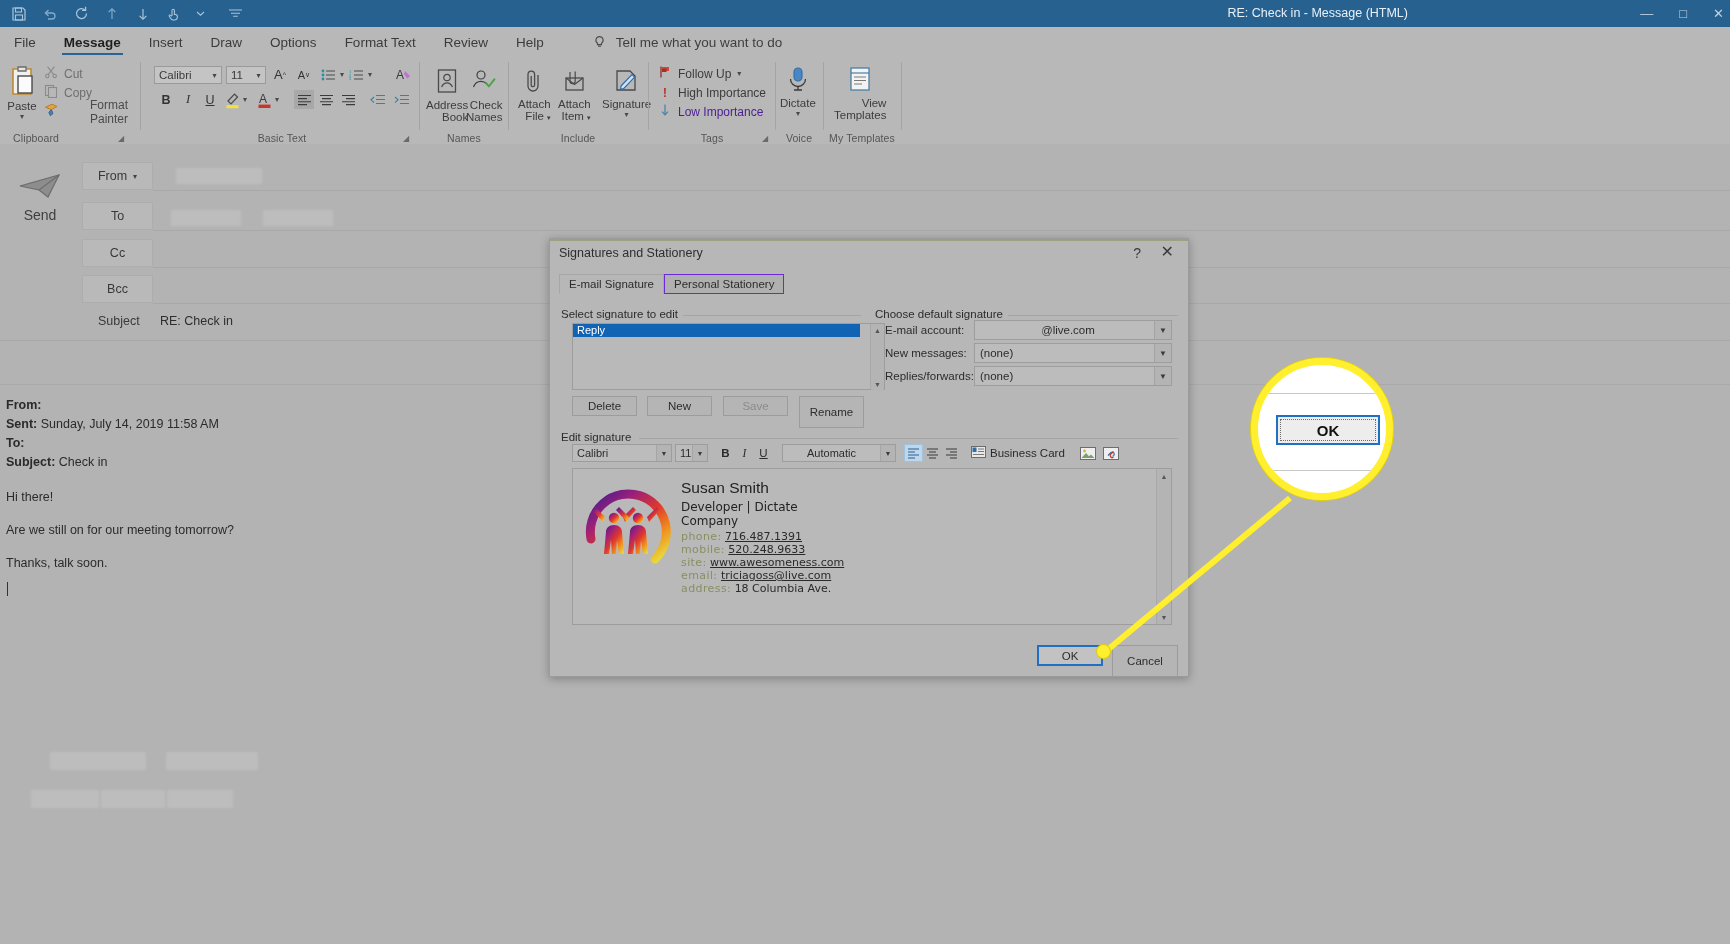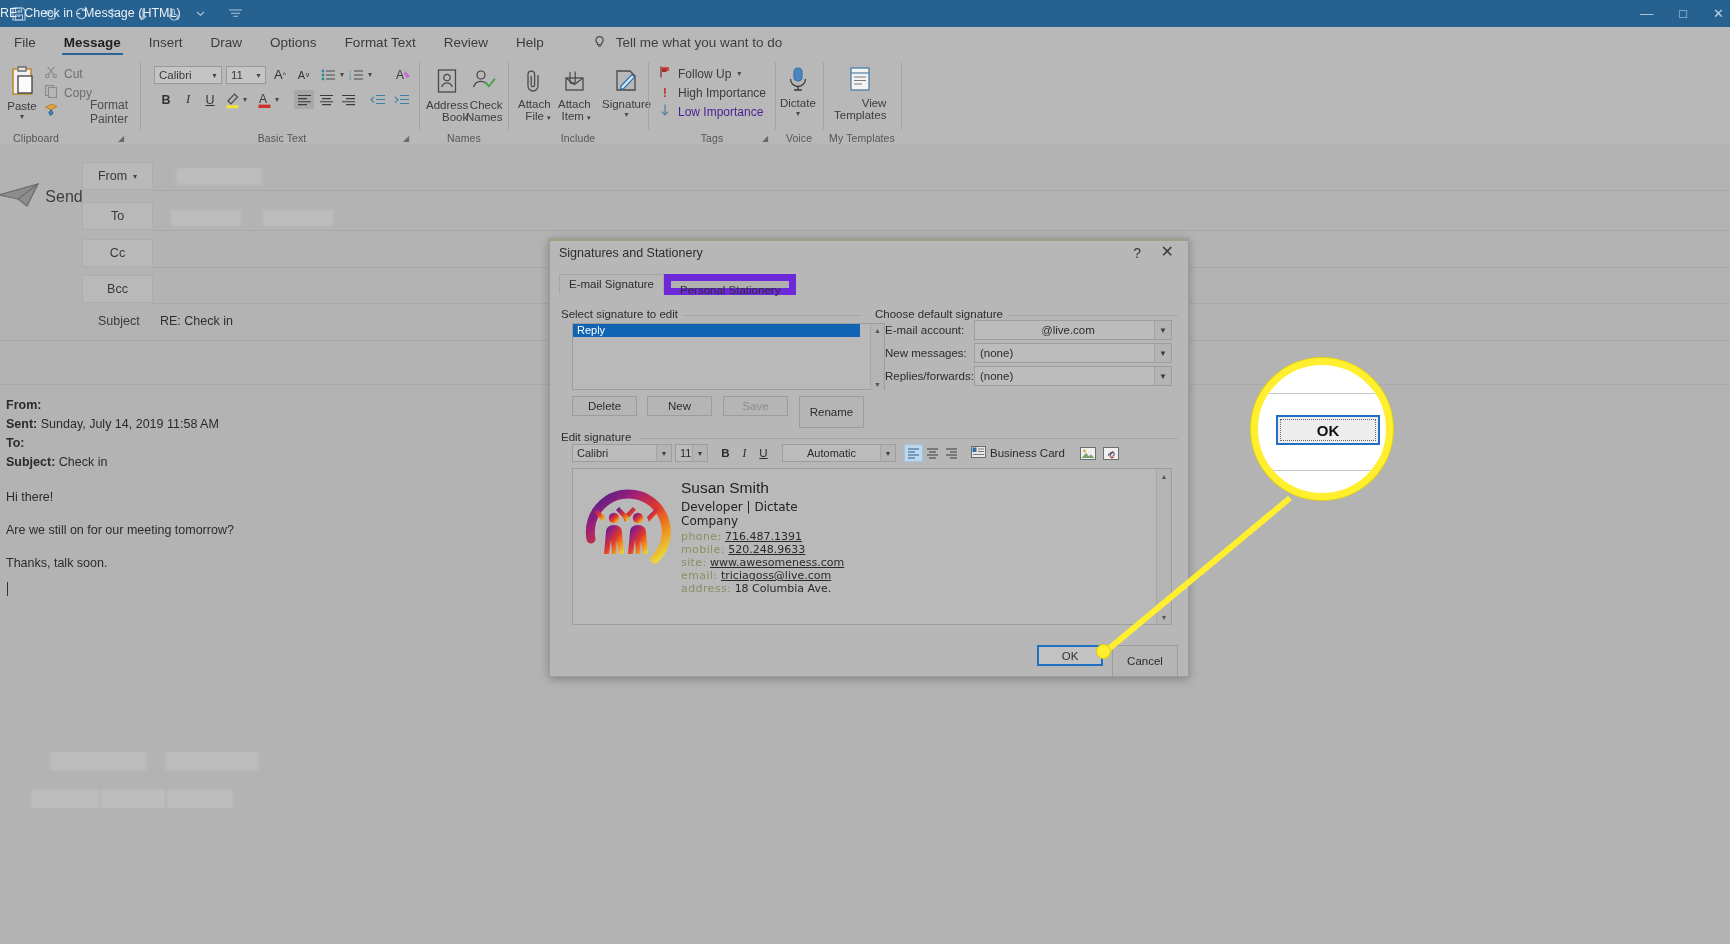--- a/index.html
+++ b/index.html
@@ -14,21 +14,21 @@
 
   
   .titlebar{
     position:absolute;left:0;top:0;width:1730px;height:27px;
     background:#27618f;color:#dfe9f1;
   }
   .qat{position:absolute;left:10px;top:0;height:27px;display:flex;align-items:center;gap:13px;}
   .qat .qicon{width:18px;height:18px;opacity:.78;display:flex;align-items:center;justify-content:center;font-size:15px;line-height:1;color:#cfe0ee;}
   .titlebar .wintitle{
     position:absolute;left:0;top:0;width:1408px;height:27px;line-height:27px;
-    text-align:left;font-size:12.5px;color:#e8f0f7;
+    text-align:right;font-size:12.5px;color:#e8f0f7;
   }
   .winbtns{position:absolute;right:6px;top:0;height:27px;display:flex;align-items:center;gap:26px;color:#bed3e4;font-size:13px;}
 
   
   .tabstrip{
     position:absolute;left:0;top:27px;width:1730px;height:31px;
     background:#b8b8b8;display:flex;align-items:center;
   }
   .tab{font-size:13.5px;color:#3b3b3b;padding:0 14px;height:31px;line-height:31px;position:relative;}
   .tab.active{color:#1f1f1f;font-weight:600;}
@@ -58,21 +58,21 @@
   
   .combo{
     background:#c4c4c4;border:1px solid #9a9a9a;height:18px;display:flex;align-items:center;
     font-size:11.5px;color:#3a3a3a;padding-left:4px;box-sizing:border-box;
   }
   .combo .cbtn{margin-left:auto;width:13px;text-align:center;font-size:8px;color:#444;}
   .tbtn{width:20px;height:19px;display:flex;align-items:center;justify-content:center;font-size:12.5px;color:#333;}
 
   
   .msgarea{position:absolute;left:0;top:144px;width:1730px;height:218px;background:#b3b3b3;}
-  .sendbtn{position:absolute;left:12px;top:18px;width:56px;height:70px;display:flex;align-items:center;justify-content:center;gap:4px;font-size:16px;color:#3f3f3f;}
+  .sendbtn{position:absolute;left:12px;top:18px;width:56px;height:70px;display:flex;flex-direction:column;align-items:center;justify-content:center;gap:4px;font-size:14px;color:#3f3f3f;}
   .fieldbtn{
     position:absolute;left:82px;width:71px;height:28px;
     background:#b9b9b9;border:1px solid #adadad;box-sizing:border-box;
     display:flex;align-items:center;justify-content:center;gap:6px;
     font-size:12.5px;color:#383838;
   }
   .fieldline{position:absolute;left:153px;right:0;height:1px;background:#a8a8a8;}
   .redact{position:absolute;background:#bdbdbd;filter:blur(1.2px);}
   .subjlabel{position:absolute;left:98px;font-size:12.5px;color:#3a3a3a;}
   .subjval{position:absolute;left:160px;font-size:12.5px;color:#2e2e2e;}
@@ -92,21 +92,21 @@
     box-shadow:0 2px 9px rgba(0,0,0,.28);
   }
   .dlgtop{position:absolute;left:0;top:0;width:100%;height:2px;background:#9aa37e;}
   .dlgtitle{position:absolute;left:9px;top:7px;font-size:12.5px;color:#2e2e2e;}
   .dlgq{position:absolute;right:47px;top:6px;font-size:14px;color:#3a3a3a;}
   .dlgx{position:absolute;right:14px;top:4px;font-size:16px;color:#3a3a3a;line-height:18px;}
 
   .tabrow{position:absolute;left:9px;top:35px;height:20px;display:flex;}
   .dtab{font-size:11.5px;color:#2c2c2c;padding:3px 9px 4px 9px;border:1px solid transparent;}
   .dtab.sel{background:#b7b7b7;border:1px solid #a6a6a6;border-bottom-color:#b7b7b7;}
-  .dtab.un{background:#b0b0b0;border:7px solid #6d28d9;}
+  .dtab.un{background:#b0b0b0;border:1px solid #6d28d9;}
 
   .gbox{position:absolute;}
   .gtitle{position:absolute;top:-7px;left:0;font-size:11.5px;color:#2c2c2c;background:#b7b7b7;padding-right:5px;}
   .gline{position:absolute;top:0;left:0;right:0;height:1px;background:#a5a5a5;}
 
   .listbox{
     position:absolute;background:#b9b9b9;border:1px solid #9d9d9d;box-sizing:border-box;
   }
   .lbitem{height:13px;line-height:13px;font-size:11px;color:#fff;background:#1164b4;padding-left:4px;}
   .vscroll{position:absolute;top:0;right:0;width:13px;height:100%;background:#b4b4b4;border-left:1px solid #a8a8a8;}

